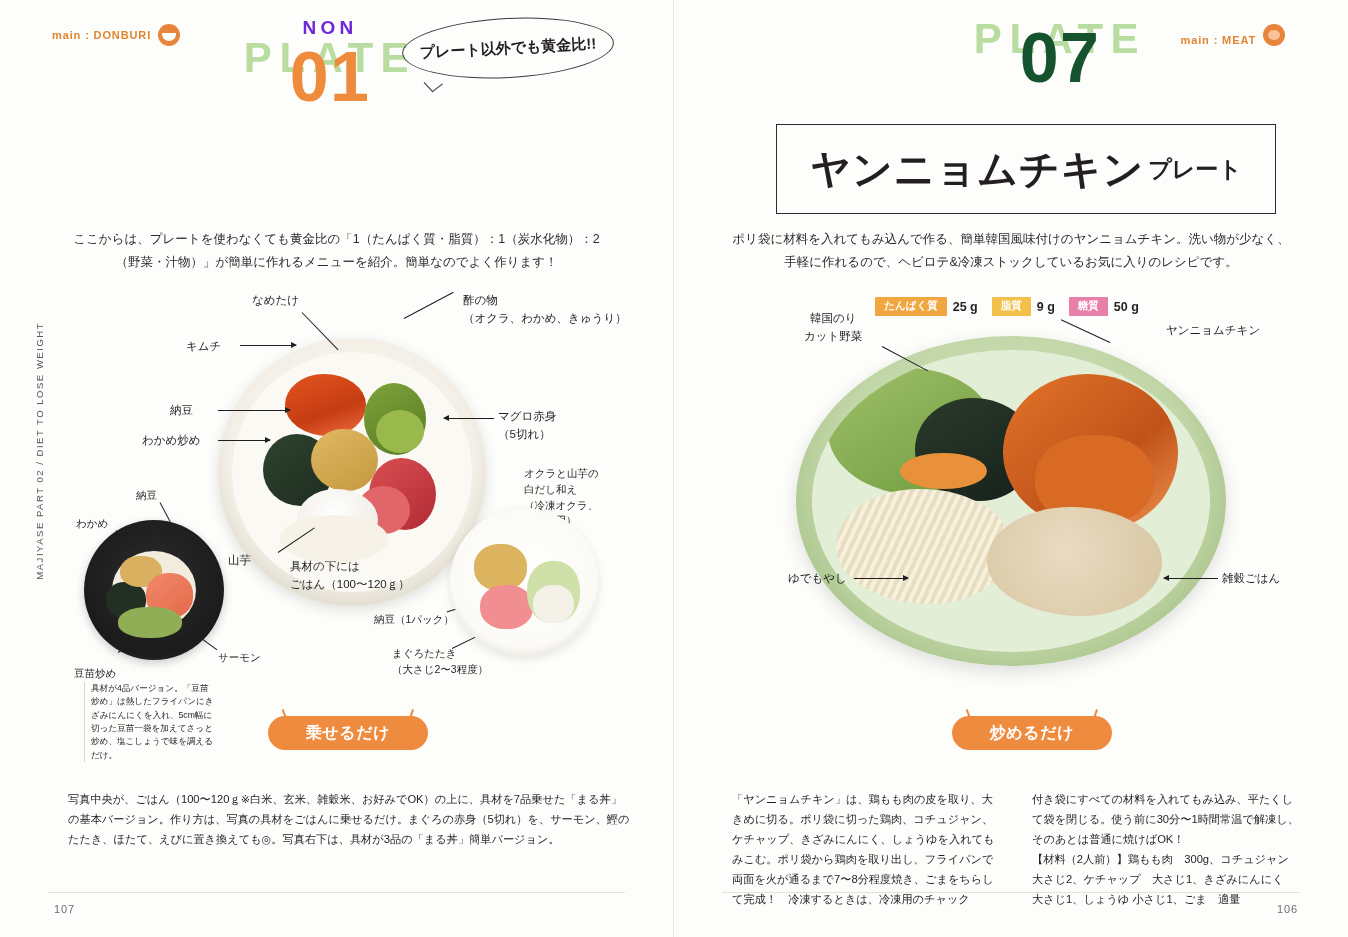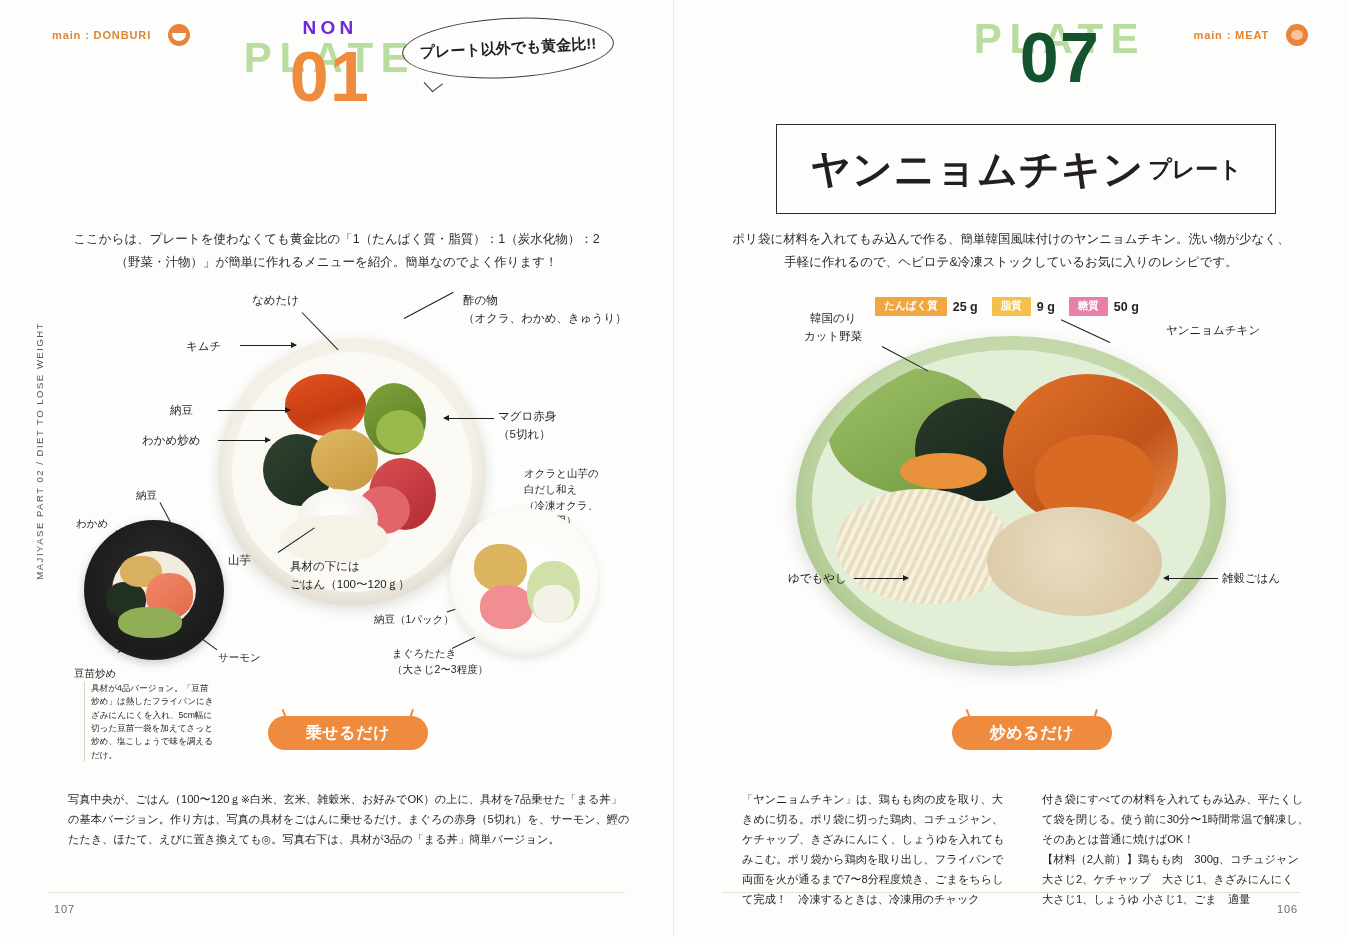--- a/index.html
+++ b/index.html
@@ -10,25 +10,25 @@
     color:#231f20;
     overflow:hidden;
     position:relative;
   }
   .spread{position:absolute;inset:0;display:flex;}
   .page{position:relative;width:674px;height:937px;box-sizing:border-box;}
   .page.left{border-right:1px solid #ece9e2;}
 
   
   .corner-tag{
-    position:absolute;top:24px;display:flex;align-items:center;gap:17px;
+    position:absolute;top:24px;display:flex;align-items:center;gap:7px;
     font-size:11px;letter-spacing:.08em;font-weight:bold;
   }
   .corner-tag.l{left:52px;color:#e0862f;}
-  .corner-tag.r{right:40px;color:#e0862f;}
+  .corner-tag.r{right:63px;color:#e0862f;align-items:flex-end;}
   .tag-circle{
     width:22px;height:22px;border-radius:50%;
     background:#e8853a;position:relative;display:inline-block;
   }
   .tag-circle::after{
     content:"";position:absolute;left:4px;top:9px;width:14px;height:8px;
     border-radius:0 0 9px 9px;background:#fff;
   }
   .tag-circle.meat{background:#e8853a;}
   .tag-circle.meat::after{
@@ -200,21 +200,21 @@
     transform:rotate(18deg);
   }
   .banner::before{left:16px;transform:rotate(-22deg);}
   .banner::after{right:16px;}
   .banner.l{left:268px;top:716px;}
   .banner.r{left:278px;top:716px;}
 
   
   .body-cols{position:absolute;display:flex;gap:28px;font-size:11.2px;line-height:1.78;}
   .body-cols.l{left:68px;top:790px;width:562px;}
-  .body-cols.r{left:68px;top:790px;width:572px;justify-content:flex-end;}
+  .body-cols.r{left:58px;top:790px;width:572px;justify-content:flex-end;}
   .body-cols .col{flex:1;}
   .body-cols .col.sep{border-left:1px dashed #c9c4b8;padding-left:20px;}
 
   .note-box{
     position:absolute;left:84px;top:682px;width:126px;font-size:8.6px;line-height:1.55;
     border-left:1px solid #d9d4c8;padding-left:6px;
   }
 
   .folio{position:absolute;bottom:22px;font-size:11px;color:#6d6d6d;letter-spacing:.08em;}
   .folio.l{left:54px;}

